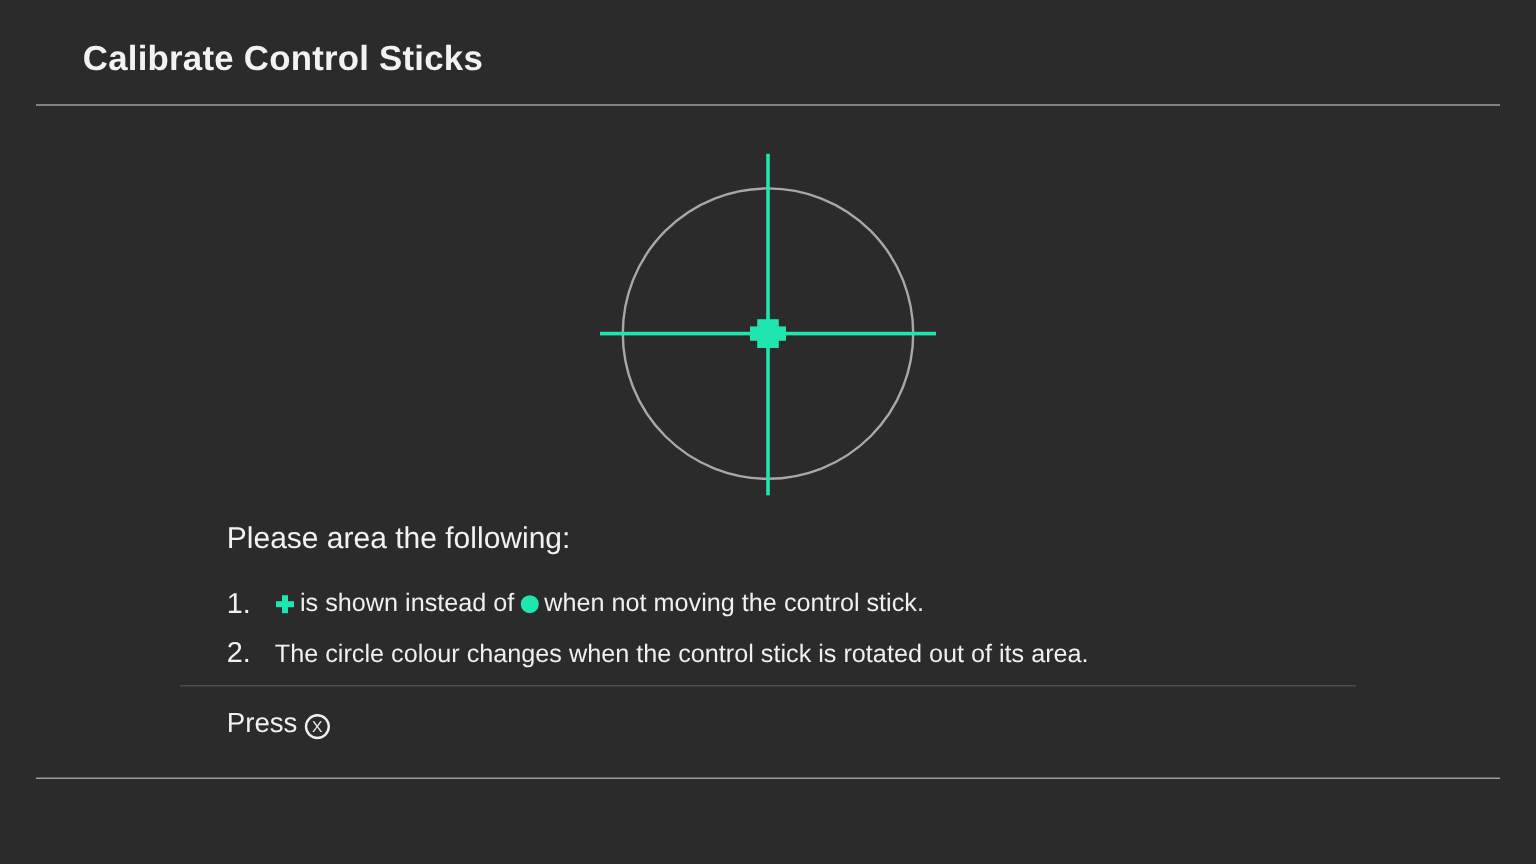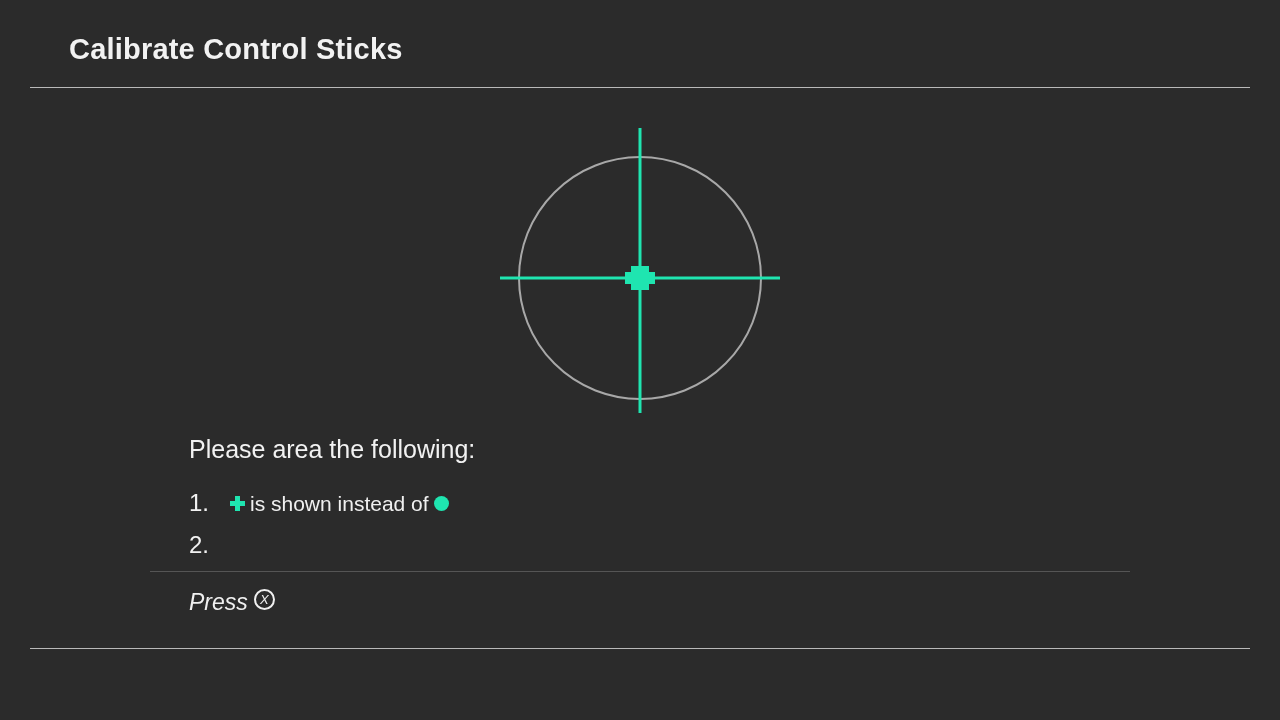--- a/index.html
+++ b/index.html
@@ -148,22 +148,21 @@
     background: #555555;
   }
   .press-line {
     position: absolute;
     left: 189px;
     top: 589px;
     font-size: 23px;
     color: #f0f0f0;
     white-space: nowrap;
     display: flex;
-    align-items: flex-start;
-    font-style: italic;
+    align-items: flex-end;
   }
 
   
   .btn-glyph-outline {
     display: inline-flex;
     align-items: center;
     justify-content: center;
     width: 21px;
     height: 21px;
     border: 2px solid #f0f0f0;
@@ -226,25 +225,29 @@
   <div class="check-heading">Please area the following:</div>
 
   <div class="check-list">
 
     <div class="check-item">
       <span class="check-num">1.</span>
       <span class="check-text">
         <span class="glyph-plus"></span>
         <span>is shown instead of</span>
         <span class="glyph-dot"></span>
+        <span>when not moving the control stick.</span>
       </span>
     </div>
 
     <div class="check-item">
       <span class="check-num">2.</span>
+      <span class="check-text">
+        <span>The circle colour changes when the control stick is rotated out of its area.</span>
+      </span>
     </div>
 
   </div>
 </div>
 
 <div class="mid-rule"></div>
 
 <div class="press-line">
   <span>Press</span>
   <span class="btn-glyph-outline">

